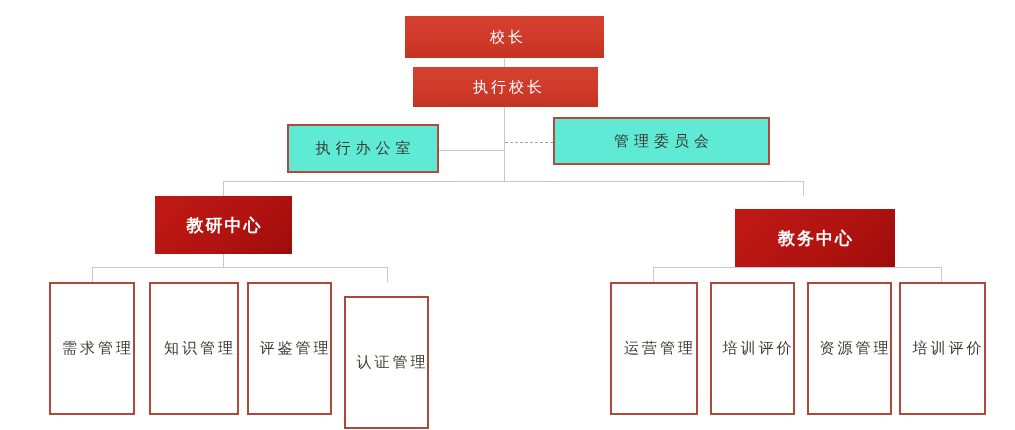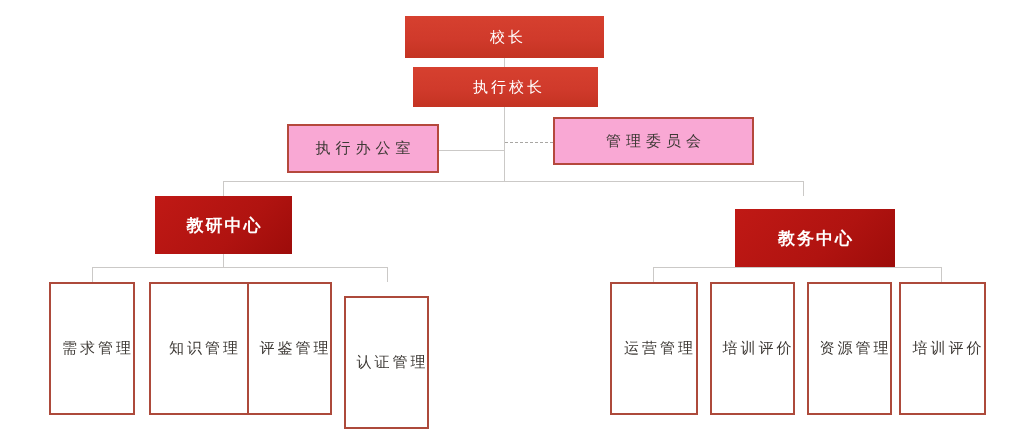--- a/index.html
+++ b/index.html
@@ -23,21 +23,21 @@
     background:linear-gradient(180deg,#d6402f 0%,var(--box-red,#d03a2b) 55%,#c43322 100%);
     color:var(--text-white,#ffffff);
     font-size:15px;letter-spacing:3px;padding-left:7px;
   }
   .filled-dark{
     background:linear-gradient(135deg,#c01915 0%,var(--box-dark-red,#b01310) 60%,#9d0c0a 100%);
     color:var(--text-white,#ffffff);
     font-weight:bold;font-size:17px;letter-spacing:2px;padding-left:2px;
   }
   .outlined{
-    background:#f9a8d4;border:2px solid var(--outline-red,#b5483c);
+    background:#5eead4;border:2px solid var(--outline-red,#b5483c);
     color:var(--text-dark,#3d3935);
     font-size:15px;letter-spacing:5px;padding-left:5px;
   }
   .dept{
     background:#ffffff;border:2px solid var(--dept-border-red,#ad4a3b);
     color:var(--text-dark,#3d3935);
     font-size:15px;letter-spacing:3px;padding-left:12px;
   }
 </style>
 </head>
@@ -60,27 +60,27 @@
 
   <div class="line v" style="left:803px;top:254px;height:13px"></div>
   <div class="line h" style="left:653px;top:267px;width:289px"></div>
   <div class="line v" style="left:653px;top:267px;height:15px"></div>
   <div class="line v" style="left:941px;top:267px;height:15px"></div>
 
   <div class="node filled" style="left:405px;top:16px;width:199px;height:42px">校长</div>
   <div class="node filled" style="left:413px;top:67px;width:185px;height:40px">执行校长</div>
 
   <div class="node outlined" style="left:287px;top:124px;width:152px;height:49px">执行办公室</div>
-  <div class="node outlined" style="left:553px;top:117px;width:201px;height:48px">管理委员会</div>
+  <div class="node outlined" style="left:553px;top:117px;width:217px;height:48px">管理委员会</div>
 
   <div class="node filled-dark" style="left:155px;top:196px;width:137px;height:58px">教研中心</div>
   <div class="node filled-dark" style="left:735px;top:209px;width:160px;height:58px">教务中心</div>
 
   <div class="node dept" style="left:49px;top:282px;width:86px;height:133px">需求管理</div>
-  <div class="node dept" style="left:149px;top:282px;width:100px;height:133px">知识管理</div>
+  <div class="node dept" style="left:149px;top:282px;width:90px;height:133px">知识管理</div>
   <div class="node dept" style="left:247px;top:282px;width:85px;height:133px">评鉴管理</div>
   <div class="node dept" style="left:344px;top:296px;width:85px;height:133px">认证管理</div>
 
   <div class="node dept" style="left:610px;top:282px;width:88px;height:133px">运营管理</div>
   <div class="node dept" style="left:710px;top:282px;width:85px;height:133px">培训评价</div>
   <div class="node dept" style="left:807px;top:282px;width:85px;height:133px">资源管理</div>
   <div class="node dept" style="left:899px;top:282px;width:87px;height:133px">培训评价</div>
 
 </div>
 

